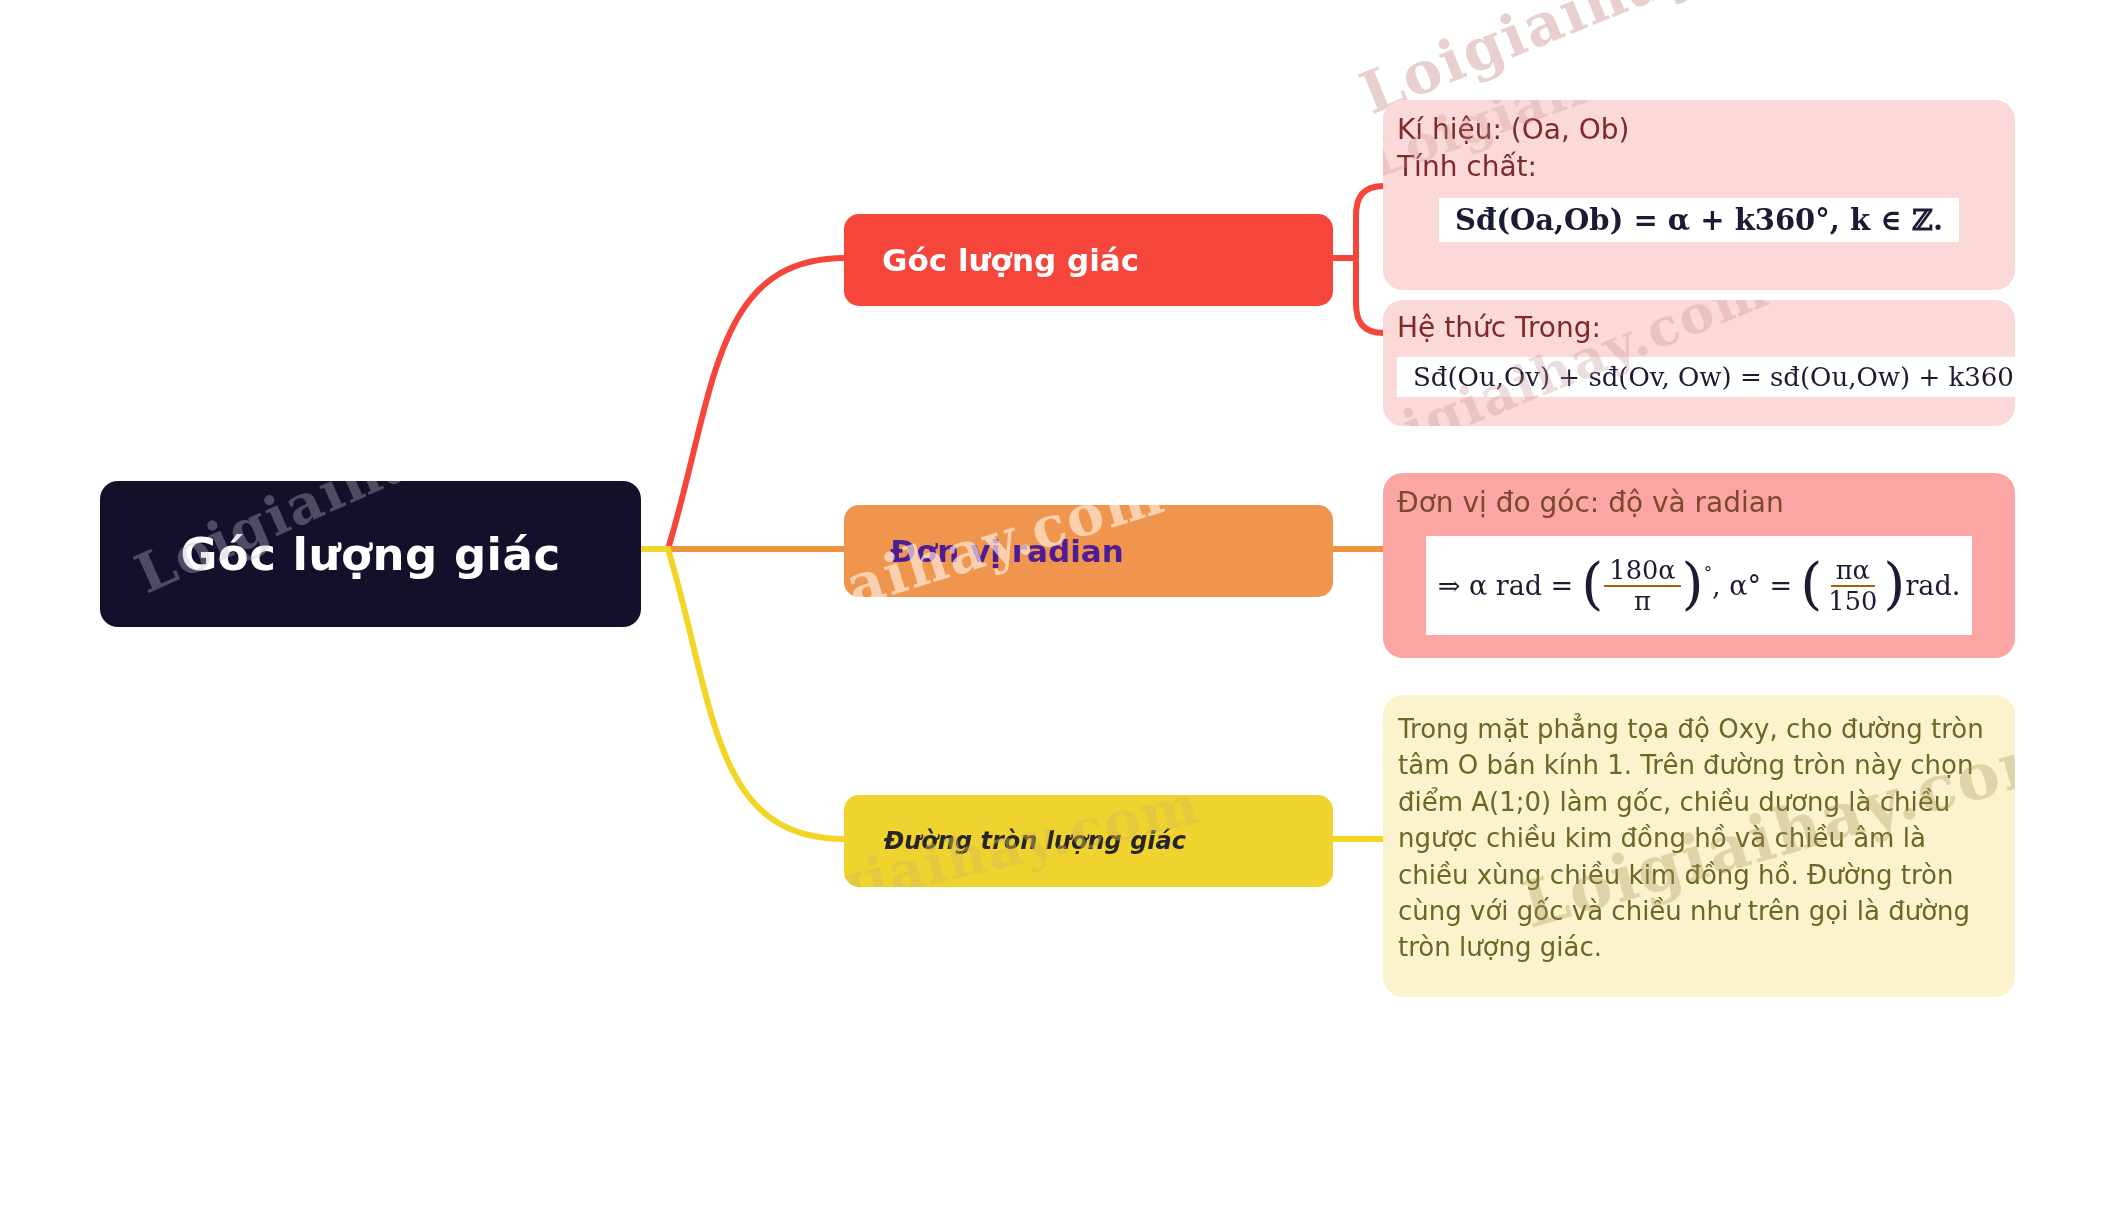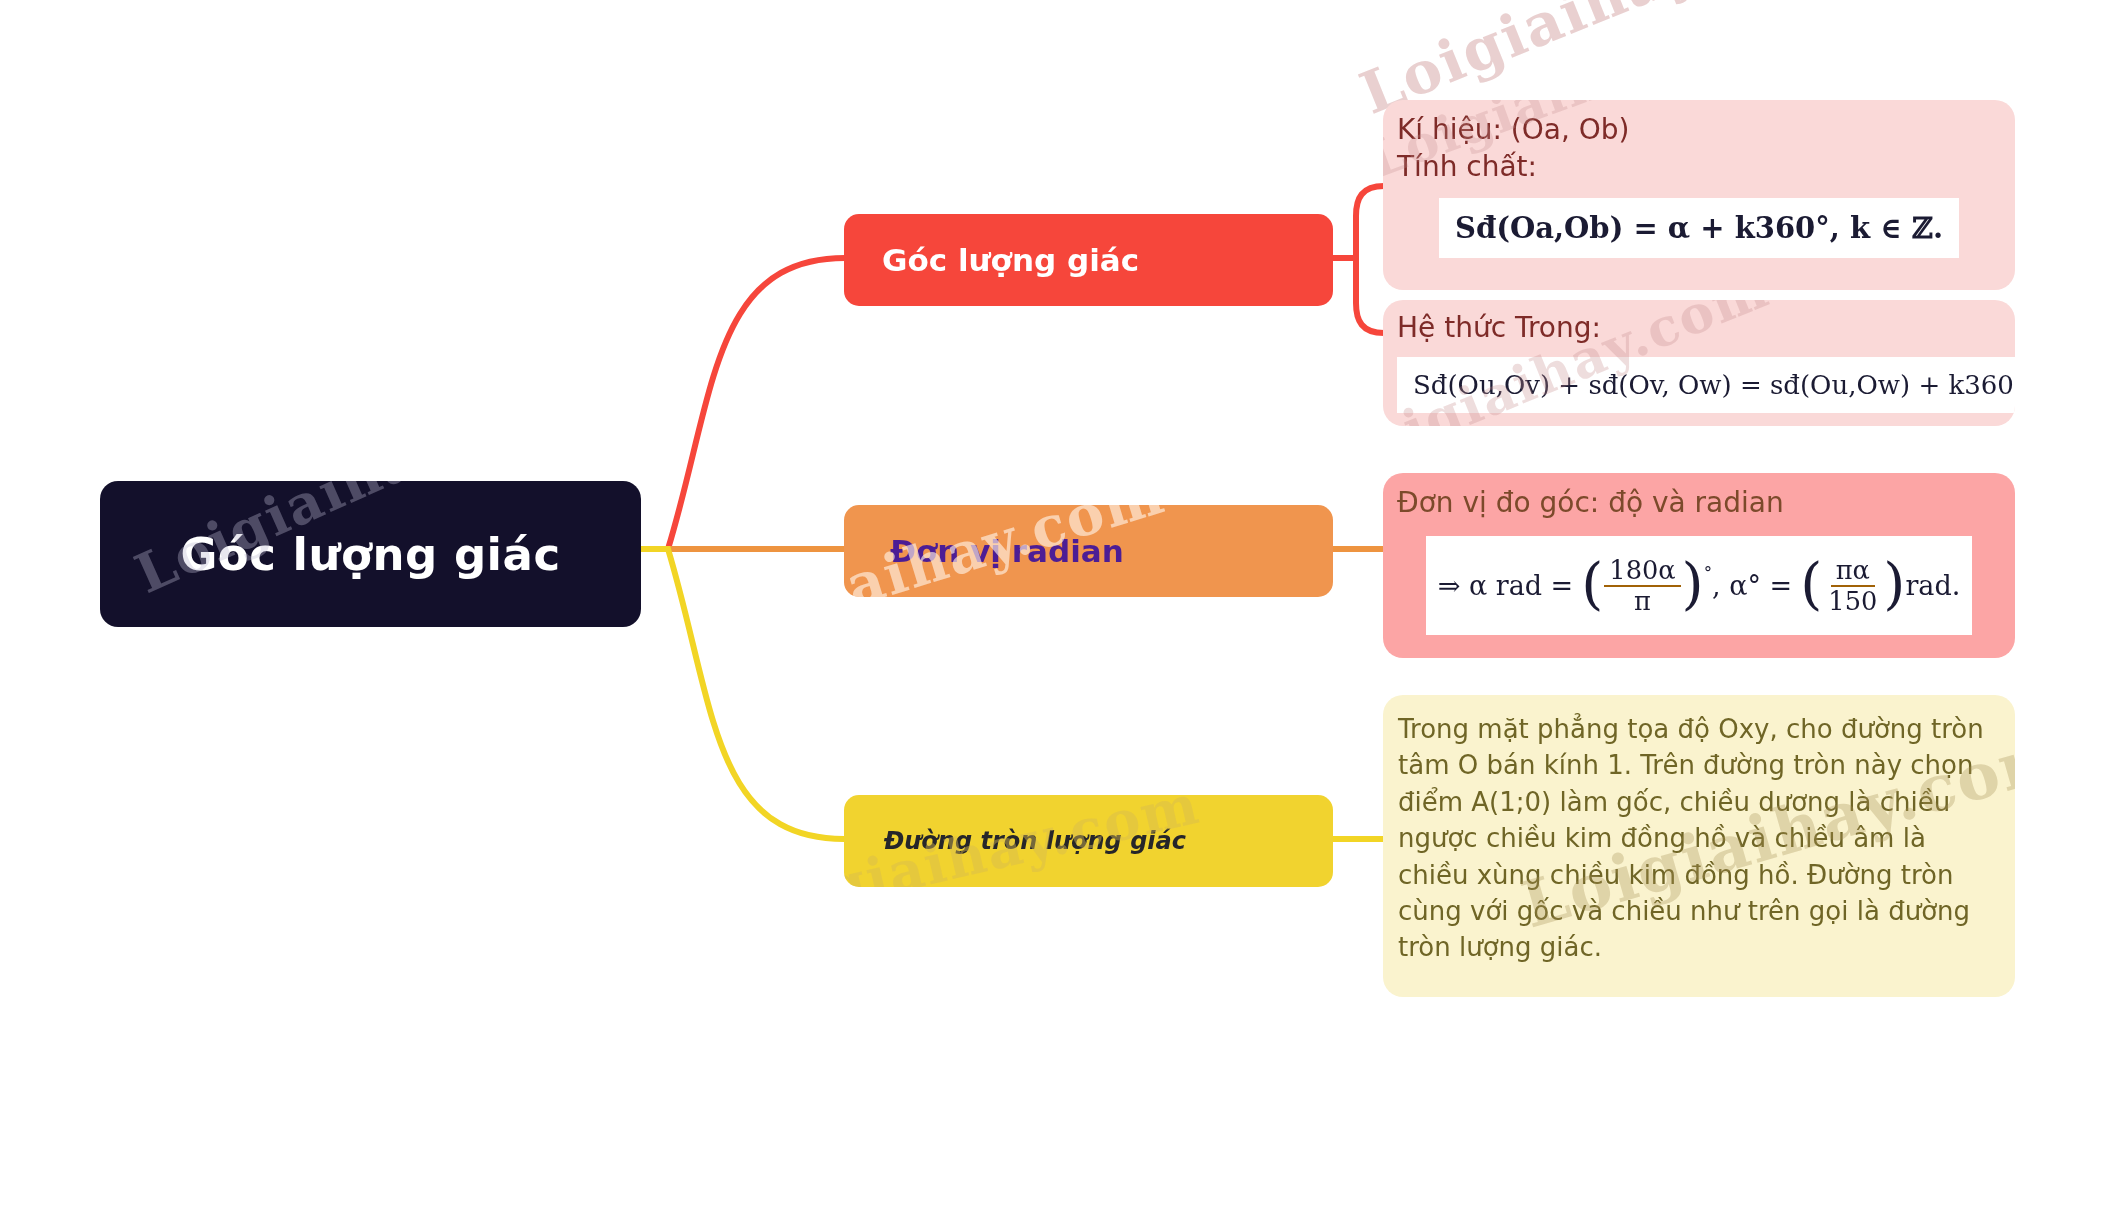--- a/index.html
+++ b/index.html
@@ -40,21 +40,21 @@
   .note-line{font-size:28px;line-height:1.32;}
   .note-para{font-size:26px;line-height:1.4;}
 
   
   .formula-strip{
     background:#ffffff;
     color:#1B1B33;
     font-family:"DejaVu Serif","Liberation Serif",serif;
     width:-moz-fit-content;width:fit-content;
     margin:12px auto 0 auto;
-    padding:13px 16px;
+    padding:5px 16px;
     display:flex;align-items:center;white-space:nowrap;
   }
   .fs-bold{font-weight:bold;font-size:29px;}
   .fs-plain{font-size:26px;margin-top:10px;}
   .fs-math{font-size:27px;margin-top:14px;padding:20px 12px;}
   .frac{display:inline-flex;flex-direction:column;align-items:center;line-height:1.12;font-size:0.95em;margin:0 1px;}
   .frac .num{border-bottom:2px solid #a16207;padding:0 5px;}
   .frac .den{padding:0 5px;}
   .paren{font-size:2.1em;font-weight:normal;line-height:0.9;transform:translateY(-2px);}
   .supo{font-size:0.62em;transform:translateY(-14px);display:inline-block;}

